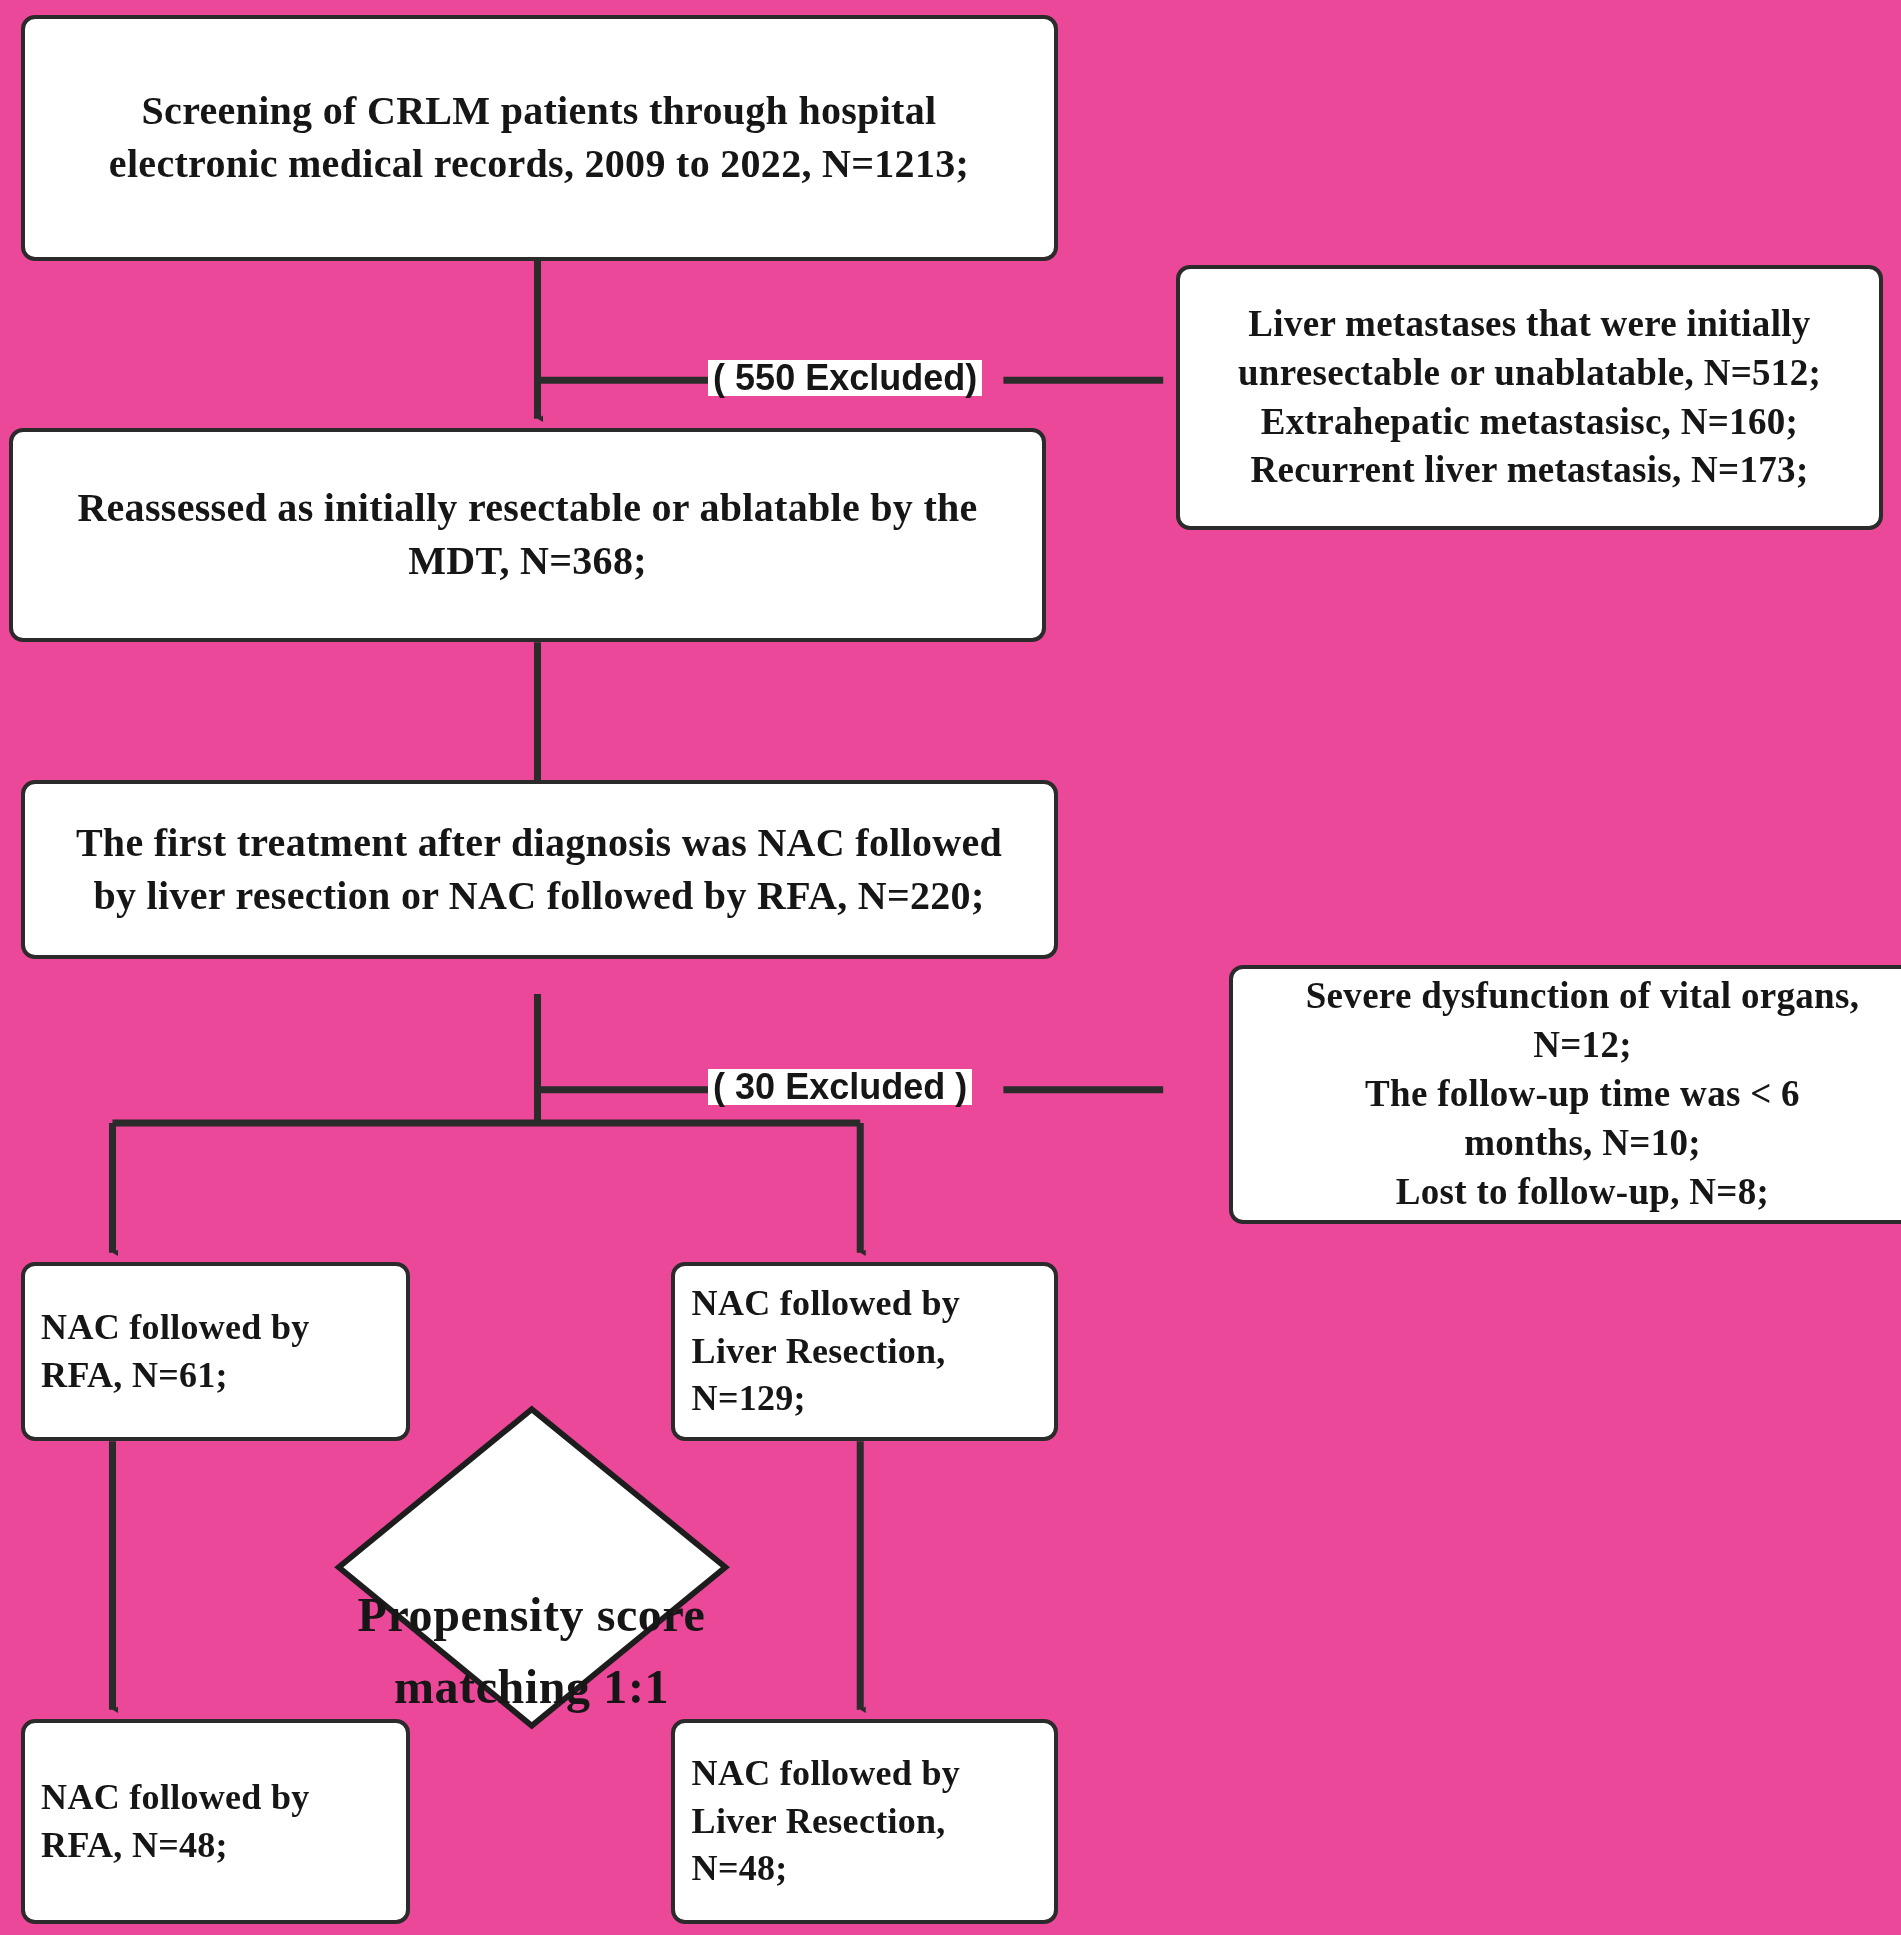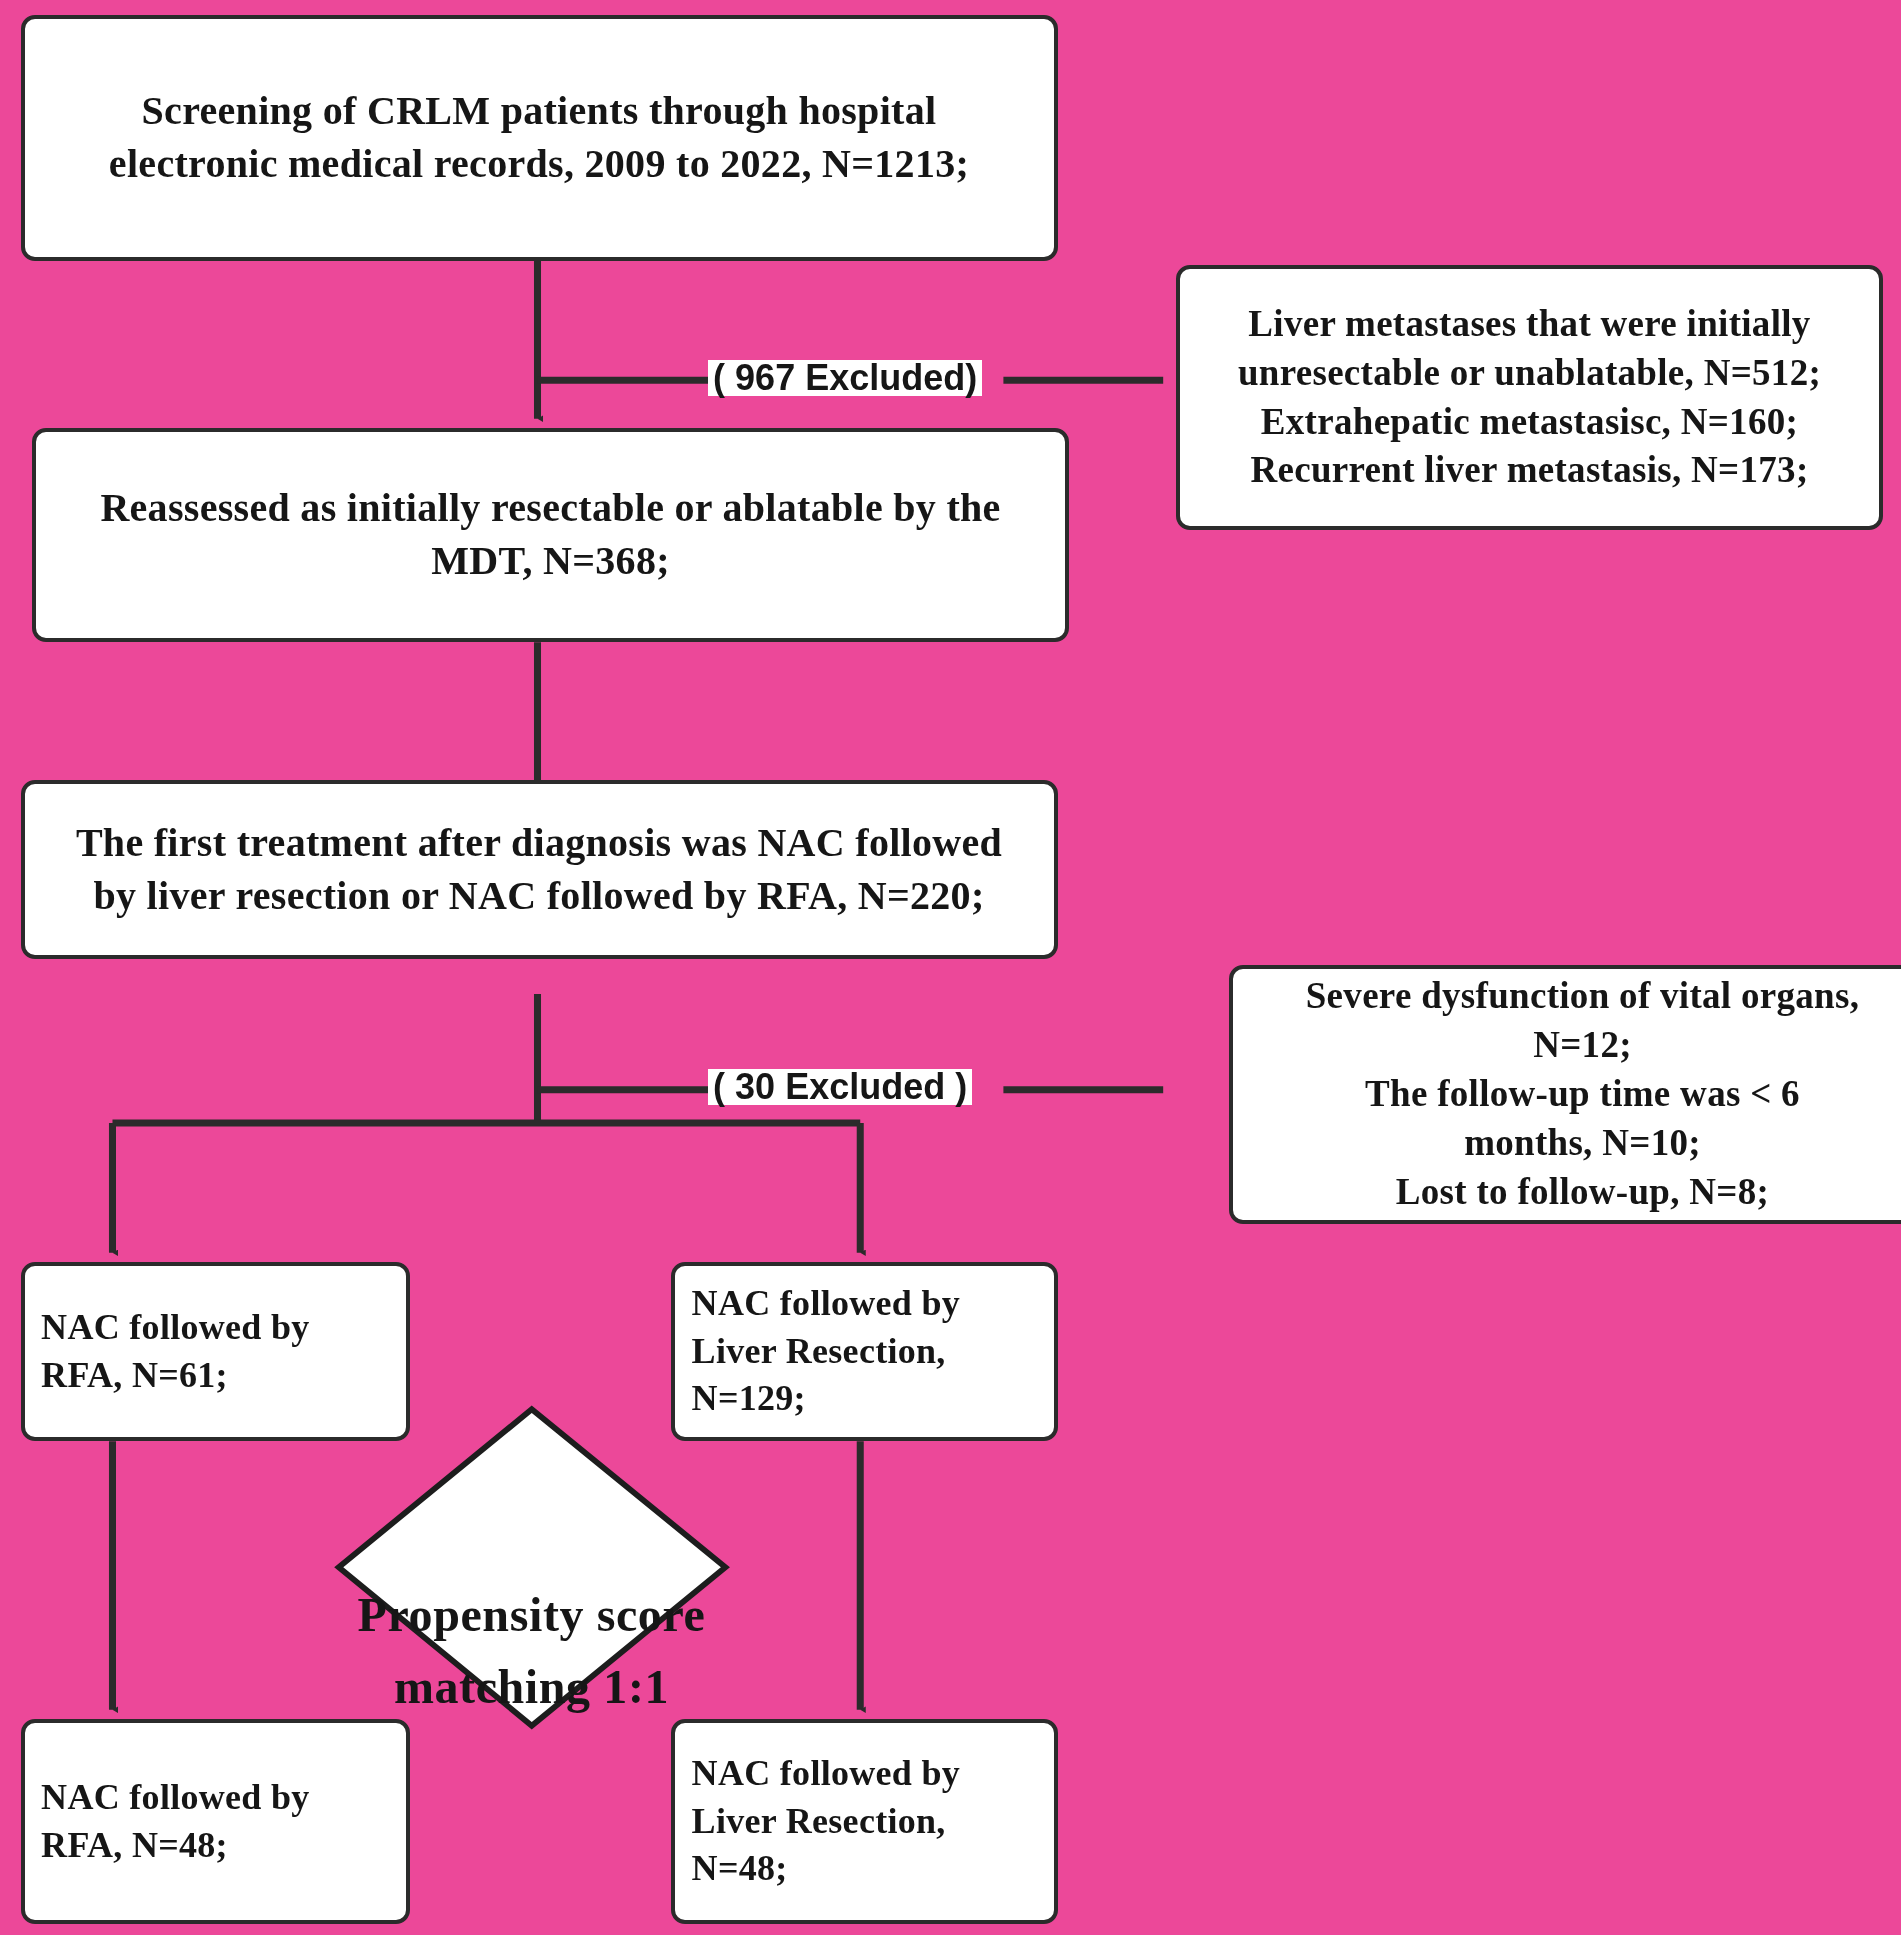--- a/index.html
+++ b/index.html
@@ -114,21 +114,21 @@
 electronic medical records, 2009 to 2022, N=1213;</span>
   </div>
 
   <div class="node node-md" style="left:1176px; top:265px; width:707px; height:265px;">
     <span>Liver metastases that were initially
 unresectable or unablatable, N=512;
 Extrahepatic metastasisc, N=160;
 Recurrent liver metastasis, N=173;</span>
   </div>
 
-  <div class="node node-lg" style="left:32px; top:428px; width:1037px; height:214px;">
+  <div class="node node-lg" style="left:9px; top:428px; width:1037px; height:214px;">
     <span>Reassessed as initially resectable or  ablatable by the
 MDT, N=368;</span>
   </div>
 
   <div class="node node-lg" style="left:20.5px; top:780px; width:1037px; height:179px;">
     <span>The first treatment after diagnosis was NAC followed
 by liver resection or  NAC followed by RFA, N=220;</span>
   </div>
 
   <div class="node node-md" style="left:1229px; top:965px; width:707px; height:259px;">
@@ -160,21 +160,21 @@
 Liver Resection,
 N=48;</span>
   </div>
 
   <div class="diamond-label" style="left:340px; top:1507px; width:383px;">
     <span>Propensity score
 matching 1:1</span>
   </div>
 
   <div class="edge-label" style="left:708px; top:360px;">
-    <span>( 967 Excluded)</span>
+    <span>( 550 Excluded)</span>
   </div>
 
   <div class="edge-label" style="left:708px; top:1069px;">
     <span>( 30 Excluded )</span>
   </div>
 
 </div>
 
 
 </body></html>

